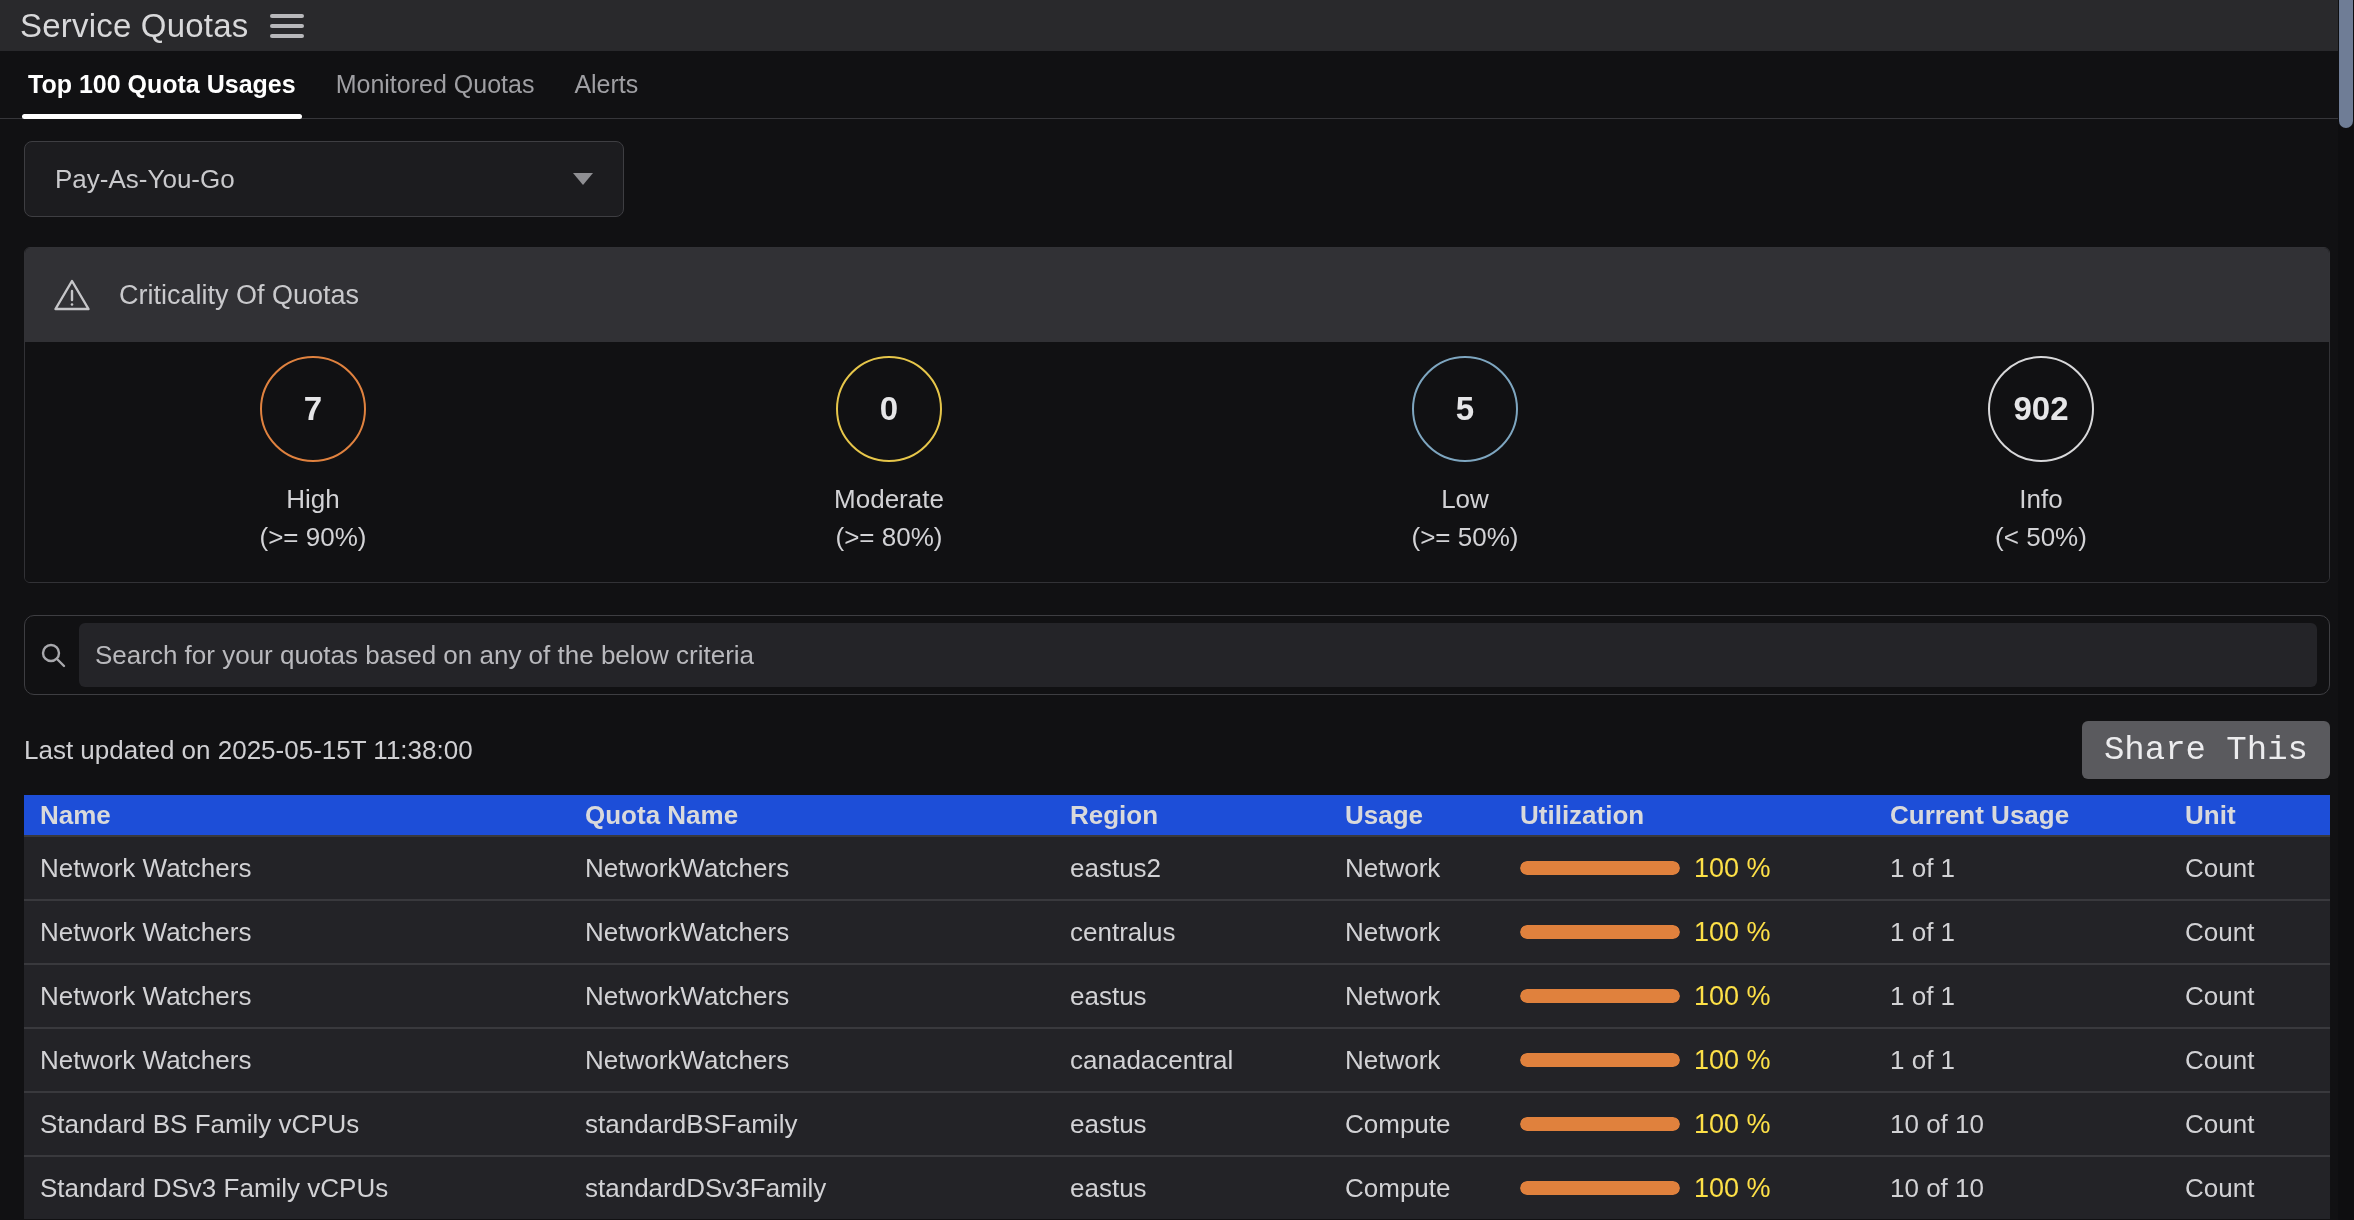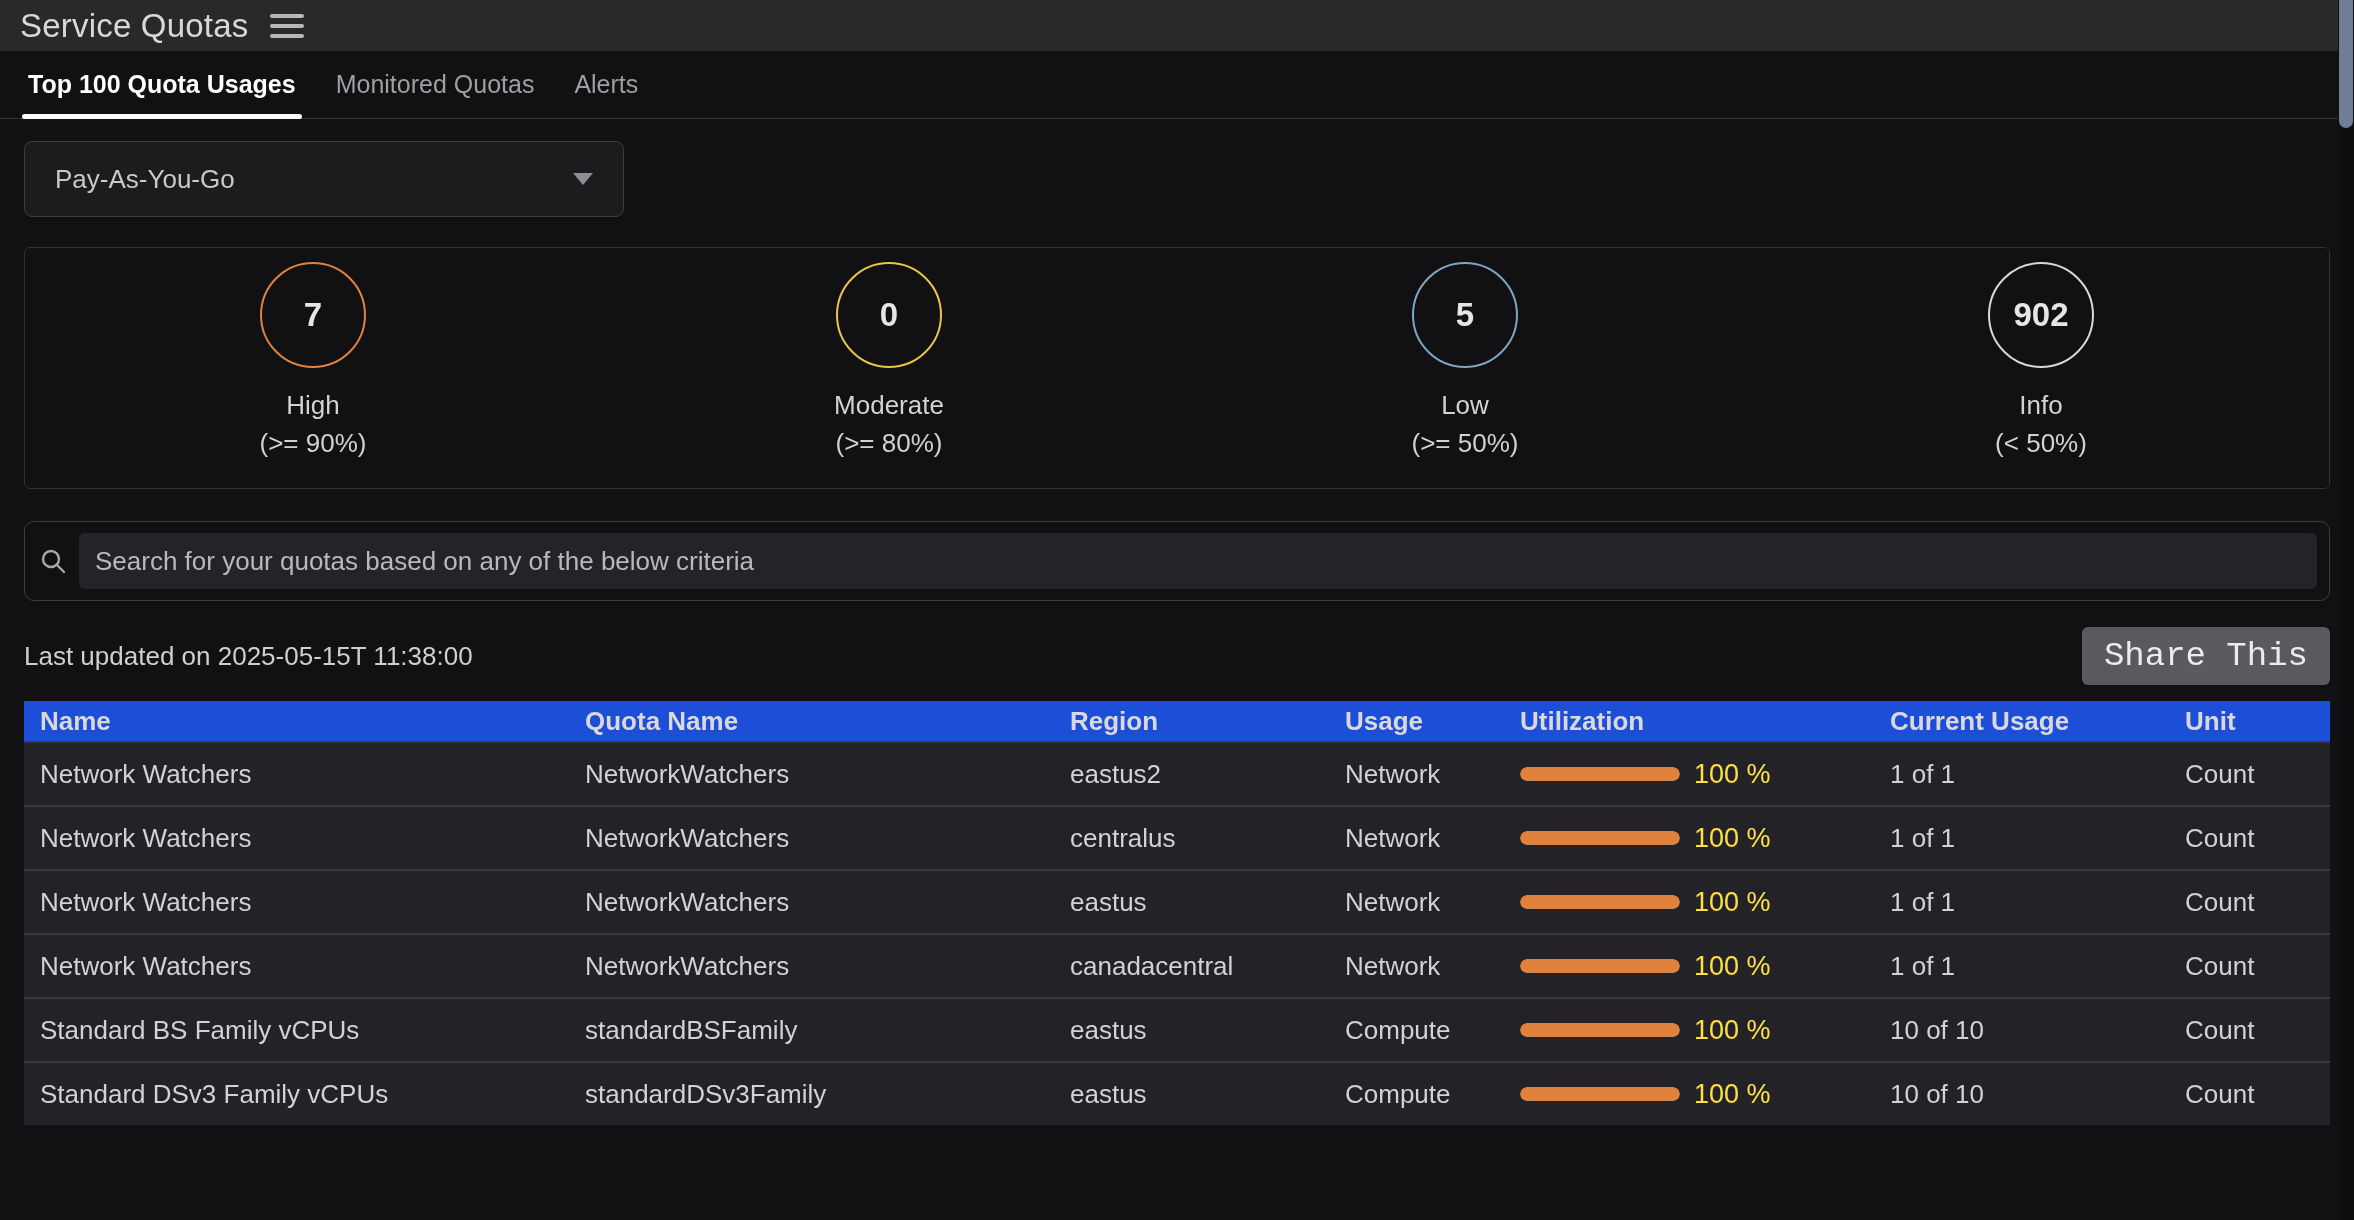--- a/index.html
+++ b/index.html
@@ -57,21 +57,21 @@
   }
   .ring .num { font-size: 33px; font-weight: bold; color: #e6e6e8; }
   .stat .lbl { margin-top: 18px; font-size: 26px; color: #d2d2d5; line-height: 38px; text-align: center; }
   .stat .rng { font-size: 26px; color: #d2d2d5; line-height: 38px; text-align: center; }
   
   .searchbar {
     margin-top: 32px; height: 80px; border: 1px solid #3e3e42; border-radius: 10px;
     display: flex; align-items: center; padding: 0 12px 0 14px; gap: 12px;
   }
   .searchbar input {
-    flex: 1; height: 56px; background: #242428; border: none; outline: none;
+    flex: 1; height: 64px; background: #242428; border: none; outline: none;
     border-radius: 6px; padding: 0 16px; font-size: 26px; color: #ffffff;
     font-family: "Liberation Sans", sans-serif;
   }
   .searchbar input::placeholder { color: #b9b9bd; opacity: 1; }
   
   .meta-row { margin-top: 26px; display: flex; align-items: center; justify-content: space-between; }
   .last-updated { font-size: 26px; color: #cfcfd2; }
   .share-btn {
     background: #5a5a5e; color: #ececee; font-size: 34px;
     border: none; border-radius: 6px; padding: 10px 22px; cursor: pointer;
@@ -122,20 +122,28 @@
 </nav>
 
 <main class="content">
 
   <div class="dropdown">
     <span class="value">Pay-As-You-Go</span>
     <span class="caret"></span>
   </div>
 
   <section class="panel">
+    <div class="panel-header">
+      <svg width="38" height="34" viewBox="0 0 38 34" fill="none" stroke="#c6c6c9" stroke-width="2.4" stroke-linejoin="round">
+        <path d="M19 3 L35.5 31 H2.5 Z"></path>
+        <line x1="19" y1="13" x2="19" y2="22" stroke-linecap="round"></line>
+        <circle cx="19" cy="26.5" r="1.3" fill="#c6c6c9" stroke="none"></circle>
+      </svg>
+      <span class="panel-title">Criticality Of Quotas</span>
+    </div>
     <div class="panel-body">
       <div class="stat">
         <div class="ring" style="border-color: rgb(224, 130, 63);">
           <span class="num">7</span>
         </div>
         <div class="lbl">High</div>
         <div class="rng">(&gt;= 90%)</div>
       </div>
       <div class="stat">
         <div class="ring" style="border-color: rgb(230, 198, 74);">

